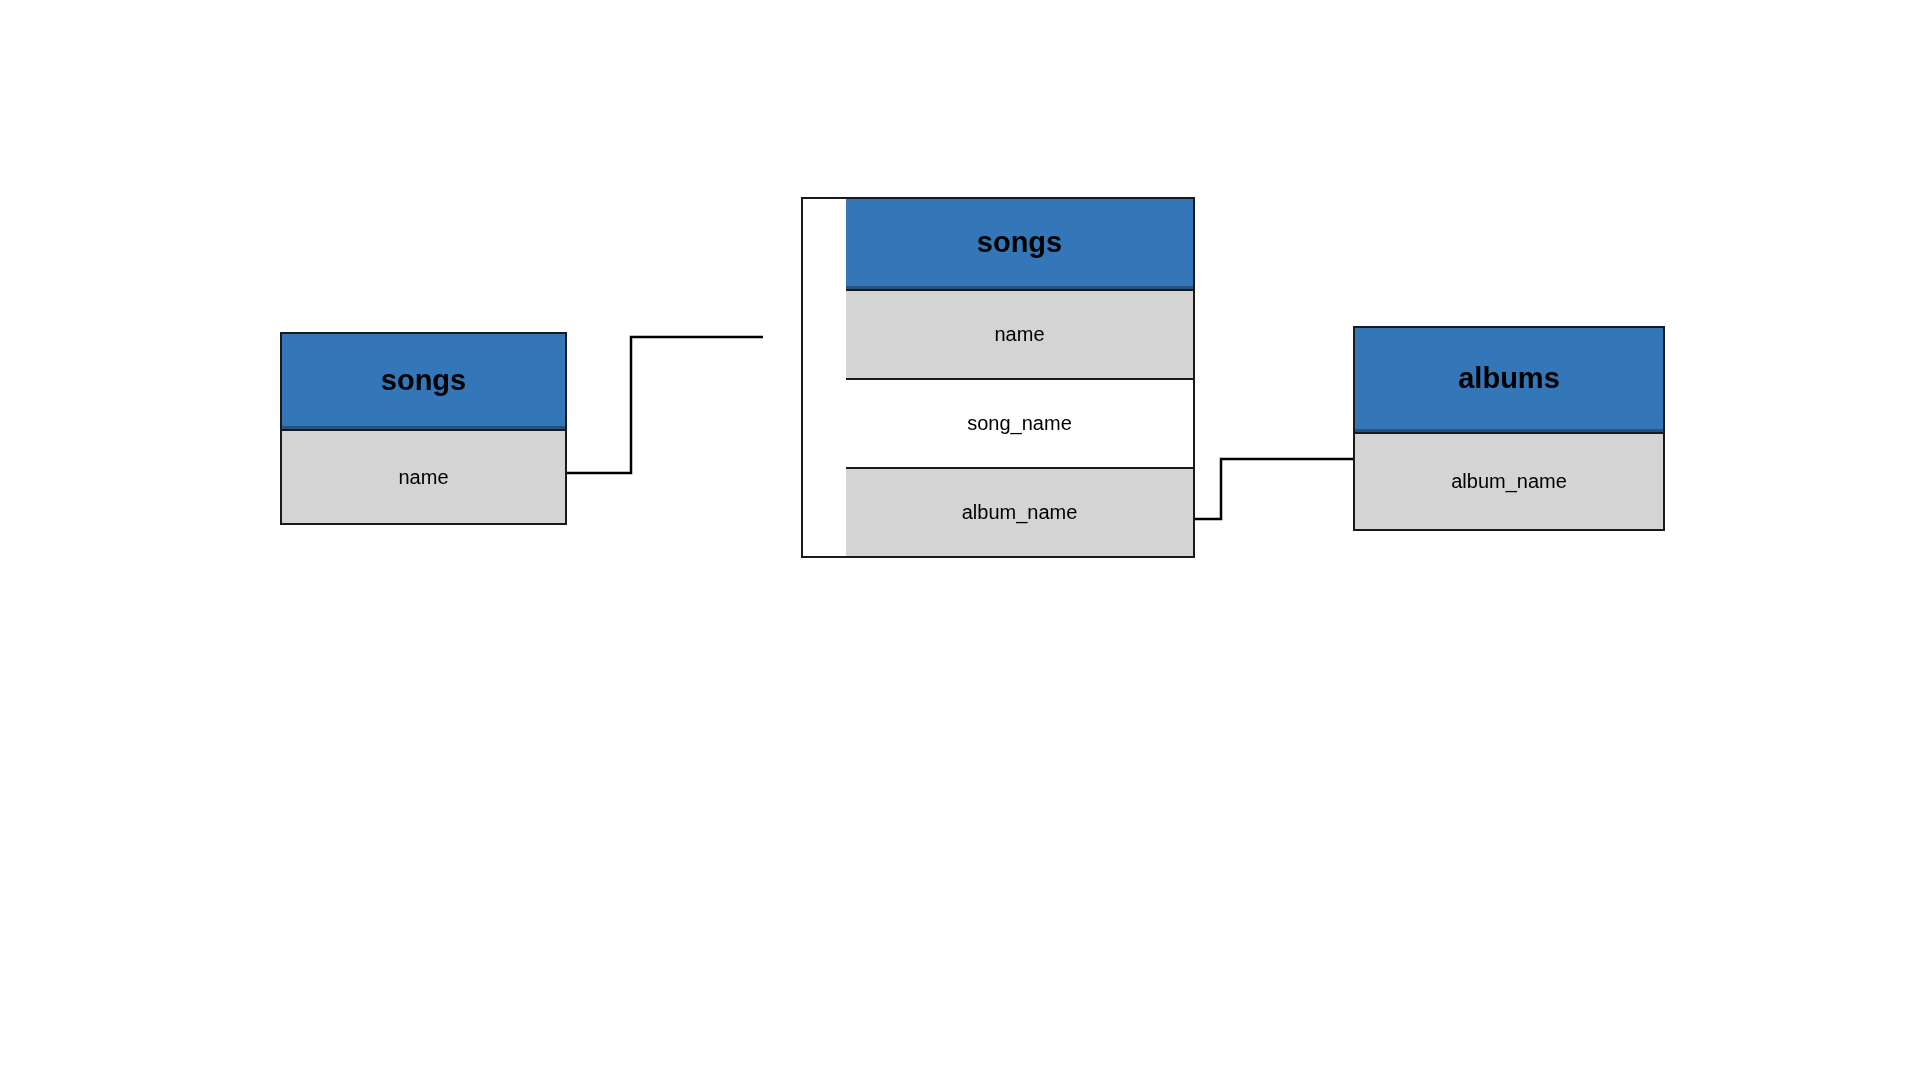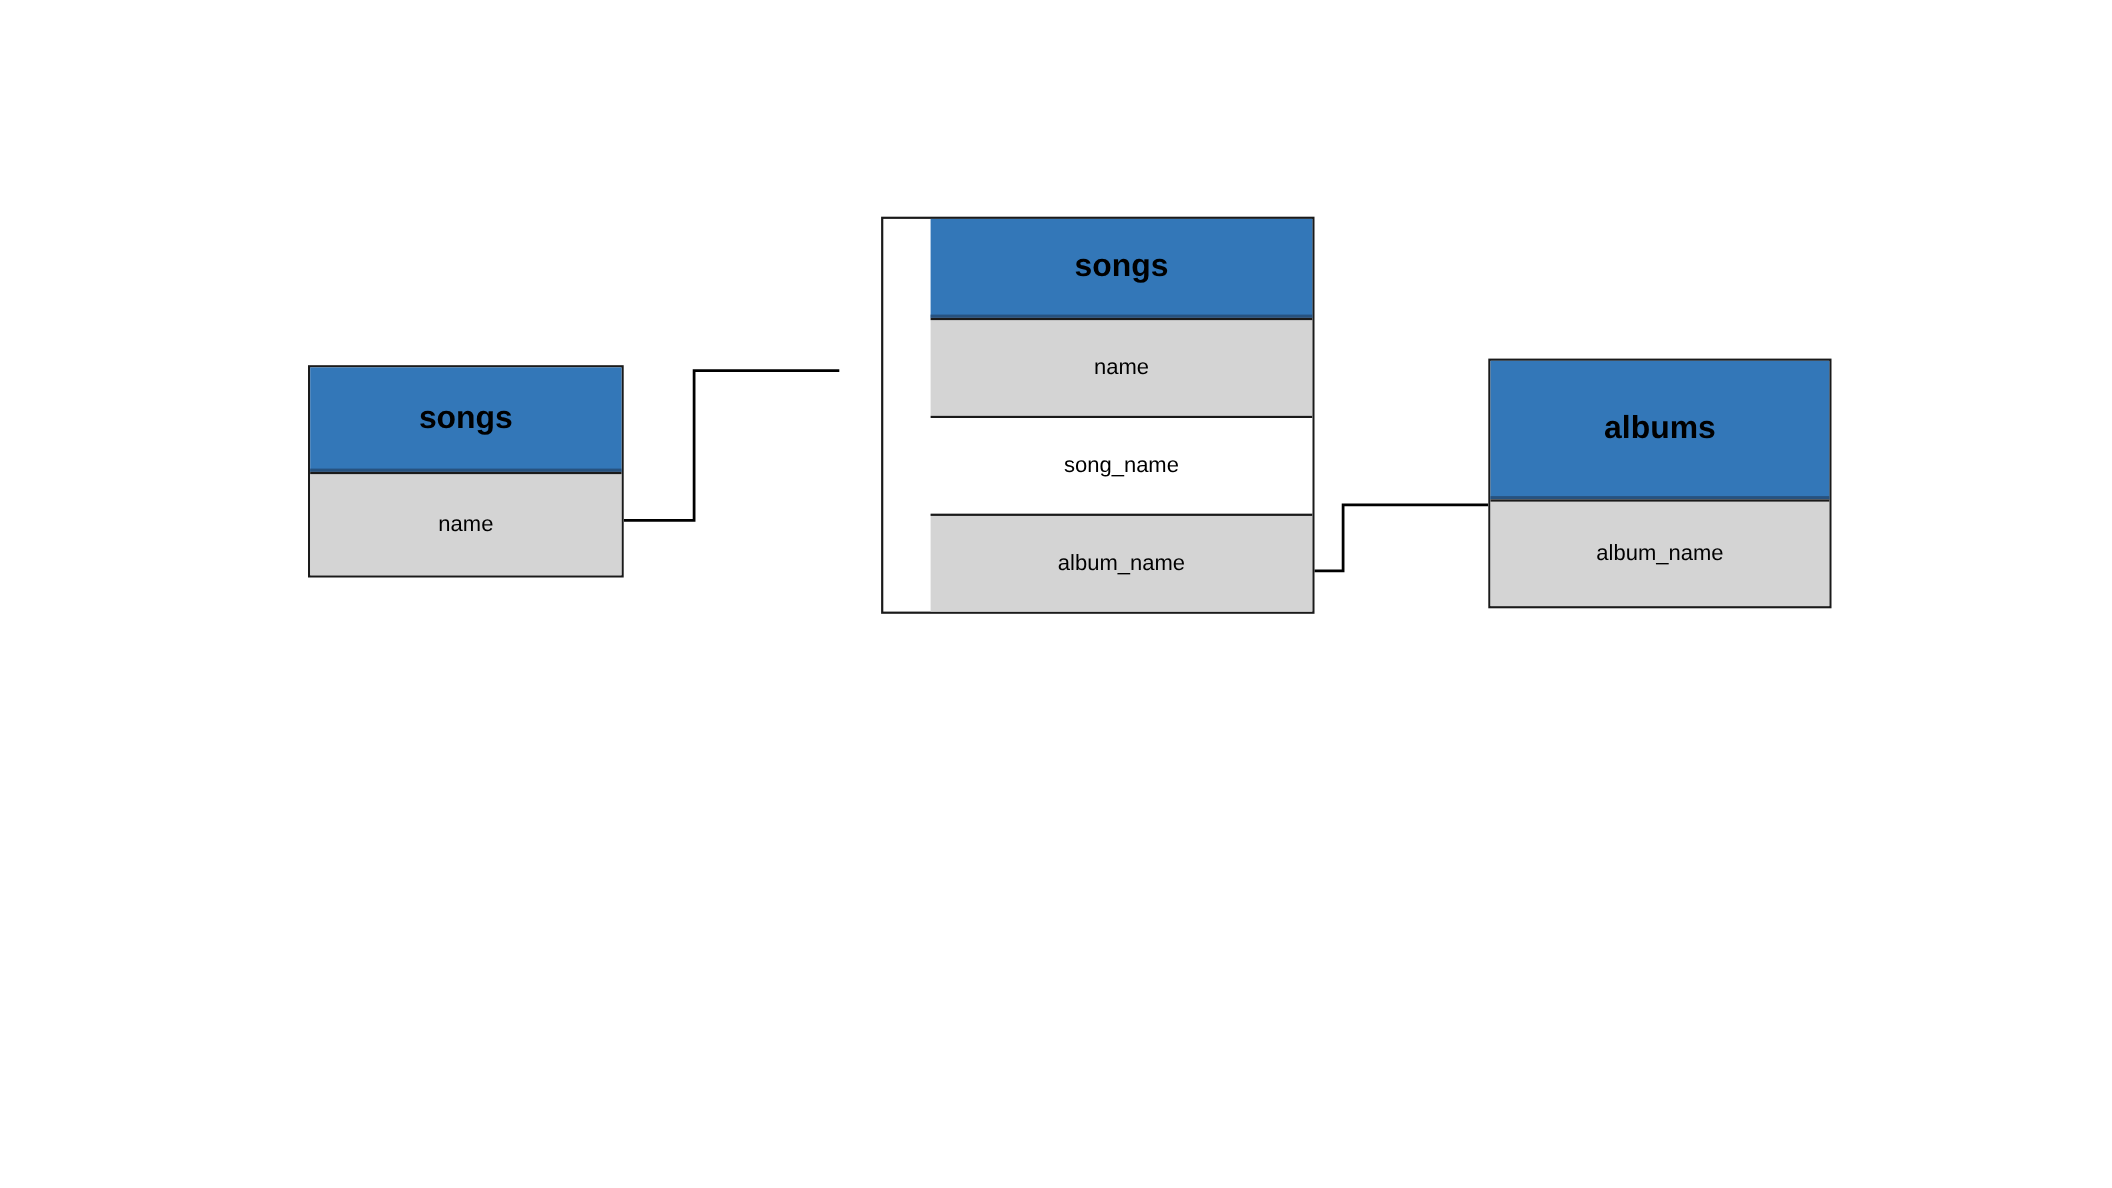--- a/index.html
+++ b/index.html
@@ -67,21 +67,21 @@
   .tbl-artist .tbl-header { height: 95px; }
   .tbl-artist .tbl-row { height: 94px; }
 
   
   .tbl-songs { left: 801px; top: 197px; width: 394px; padding-left: 43px; }
   .tbl-songs .tbl-header { height: 90px; }
   .tbl-songs .tbl-row { height: 89px; }
 
   
   .tbl-albums { left: 1353px; top: 326px; width: 312px; }
-  .tbl-albums .tbl-header { height: 126px; }
+  .tbl-albums .tbl-header { height: 104px; }
   .tbl-albums .tbl-row { height: 97px; }
 </style>
 </head>
 <body style="background: rgb(255, 255, 255);">
 
 <div class="canvas">
 
   <svg class="connector-layer" viewBox="0 0 1920 1080">
     <polyline points="567,473 631,473 631,337 763,337"></polyline>
     <polyline points="1157,519 1221,519 1221,459 1353,459"></polyline>

